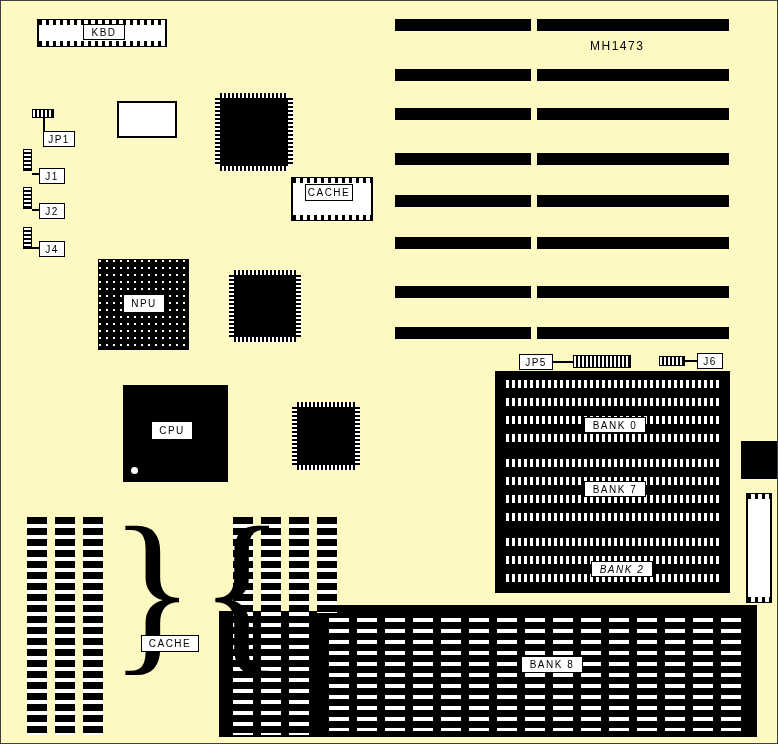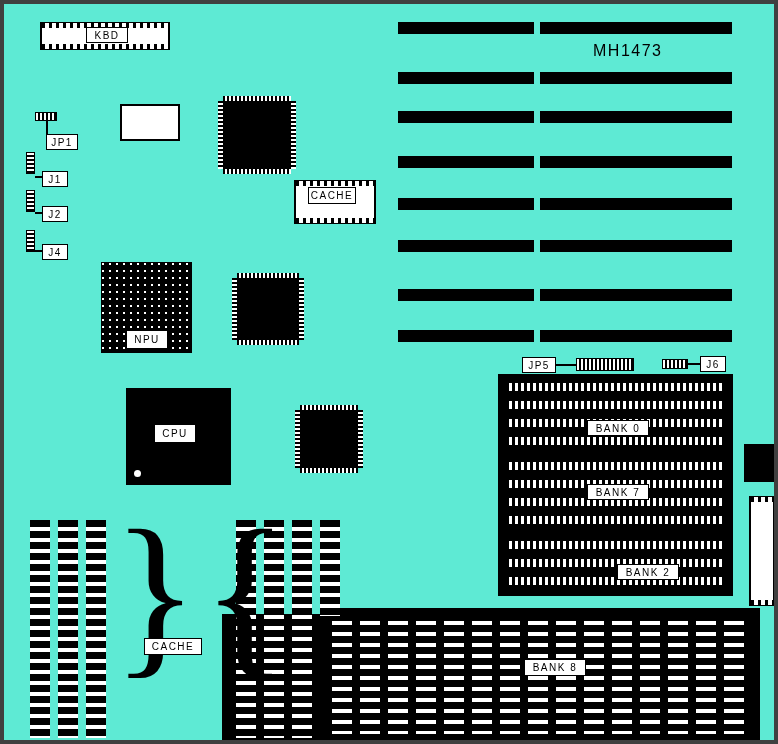--- a/index.html
+++ b/index.html
@@ -4,22 +4,22 @@
 <style>
   html, body {
     margin: 0;
     padding: 0;
     background: #ffffff;
   }
   #board {
     position: relative;
     width: 778px;
     height: 744px;
-    background: #5eead4;
-    border: 4px solid #404040;
+    background: #fef9c3;
+    border: 1px solid #404040;
     box-sizing: border-box;
     font-family: "Liberation Sans", sans-serif;
     overflow: hidden;
   }
   .abs { position: absolute; box-sizing: border-box; }
 
   
   .blk { background: #000000; }
 
   
@@ -32,21 +32,21 @@
     text-align: center;
     display: flex;
     align-items: center;
     justify-content: center;
     white-space: nowrap;
   }
 
   
   .txt {
     color: #000000;
-    font-size: 16px;
+    font-size: 12px;
     letter-spacing: 1.5px;
     white-space: nowrap;
   }
 
   
   .slot { background: #000000; }
 
   
   .qfp {
     background: #000000;
@@ -176,21 +176,21 @@
       <i class="l"></i>
       <i class="r"></i>
     </div>
 
   <div class="qfp" style="left:296px; top:402px; width:58px; height:58px;">
       <i class="l"></i>
       <i class="r"></i>
     </div>
 
   <div class="abs dotgrid" style="left:97px; top:258px; width:91px; height:91px;"></div>
-  <div class="abs chip" style="left:122px; top:293px; width:42px; height:19px;margin-top:33px;">NPU</div>
+  <div class="abs chip" style="left:122px; top:293px; width:42px; height:19px;">NPU</div>
 
   <div class="abs blk" style="left:122px; top:384px; width:105px; height:97px;"></div>
   <div class="abs chip" style="left:150px; top:420px; width:42px; height:19px;">CPU</div>
   <div class="abs" style="left:130px; top:466px; width:7px; height:7px; border-radius:50%; background:#fff;"></div>
 
   <div class="abs slot" style="left:394px; top:18px;  width:136px; height:12px;"></div>
   <div class="abs slot" style="left:394px; top:68px;  width:136px; height:12px;"></div>
   <div class="abs slot" style="left:394px; top:107px; width:136px; height:12px;"></div>
   <div class="abs slot" style="left:394px; top:152px; width:136px; height:12px;"></div>
   <div class="abs slot" style="left:394px; top:194px; width:136px; height:12px;"></div>
@@ -251,21 +251,21 @@
 
   <div class="simm" style="left:500px; top:534px; width:223px; height:14px;">
       <u></u>
     </div>
   <div class="simm" style="left:500px; top:552px; width:223px; height:14px;">
       <u></u>
     </div>
   <div class="simm" style="left:500px; top:570px; width:223px; height:14px;">
       <u></u>
     </div>
-  <div class="abs chip" style="left:613px; top:560px; width:62px; height:16px;">BANK 2</div>
+  <div class="abs chip" style="left:590px; top:560px; width:62px; height:16px;font-style:italic;">BANK 2</div>
 
   <div class="abs blk" style="left:740px; top:440px; width:36px; height:38px;"></div>
   <div class="abs dip" style="left:745px; top:492px; width:26px; height:110px;"></div>
 
   <div class="abs" style="left:320px; top:604px; width:436px; height:132px; background:#000;"></div>
 
   <div class="vchip" style="left:328px; top:610px; width:20px; height:120px;"></div>
   <div class="vchip" style="left:356px; top:610px; width:20px; height:120px;"></div>
   <div class="vchip" style="left:384px; top:610px; width:20px; height:120px;"></div>
   <div class="vchip" style="left:412px; top:610px; width:20px; height:120px;"></div>

